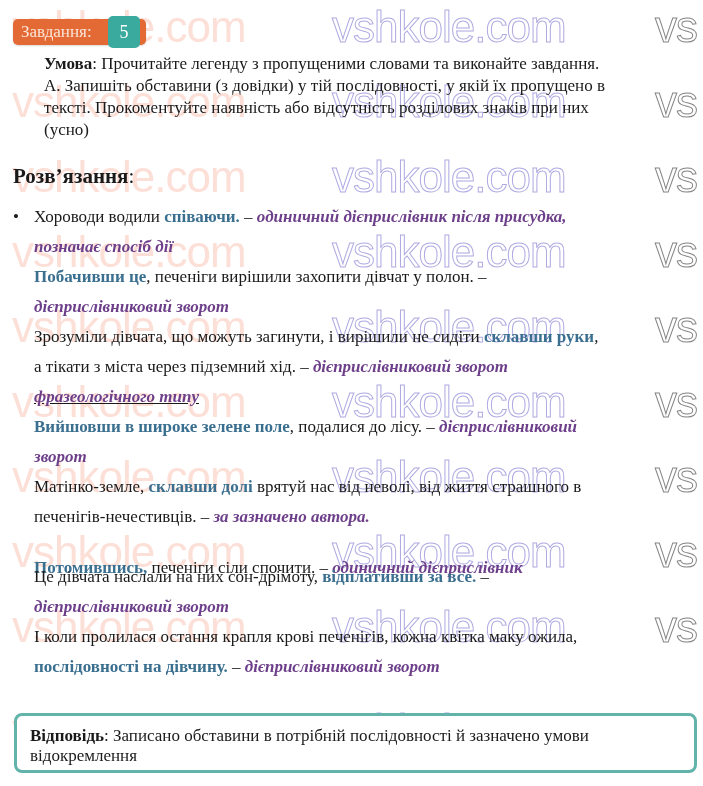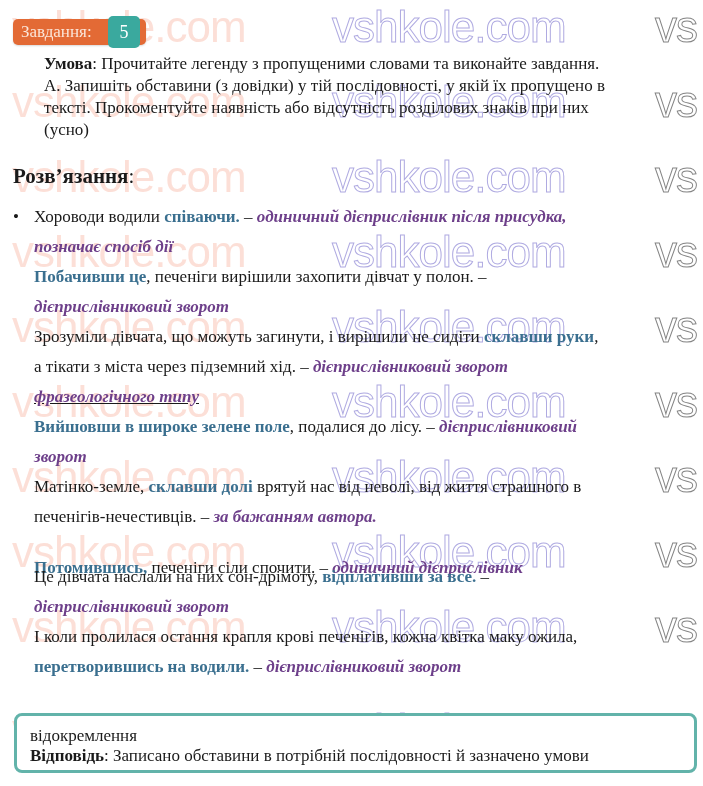--- a/index.html
+++ b/index.html
@@ -204,28 +204,28 @@
     <div class="line" style="top:0px;"><span>Хороводи водили </span><span class="hl">співаючи.</span><span> – </span><span class="note">одиничний дієприслівник після присудка,</span></div>
     <div class="line" style="top:30px;"><span class="note">позначає спосіб дії</span></div>
     <div class="line" style="top:60px;"><span class="hl">Побачивши це</span><span>, печеніги вирішили захопити дівчат у полон. –</span></div>
     <div class="line" style="top:90px;"><span class="note">дієприслівниковий зворот</span></div>
     <div class="line" style="top:120px;"><span>Зрозуміли дівчата, що можуть загинути, і вирішили не сидіти </span><span class="hl">склавши руки</span><span>,</span></div>
     <div class="line" style="top:150px;"><span>а тікати з міста через підземний хід. – </span><span class="note">дієприслівниковий зворот</span></div>
     <div class="line" style="top:180px;text-decoration:underline;"><span class="note">фразеологічного типу</span></div>
     <div class="line" style="top:210px;"><span class="hl">Вийшовши в широке зелене поле</span><span>, подалися до лісу. – </span><span class="note">дієприслівниковий</span></div>
     <div class="line" style="top:240px;"><span class="note">зворот</span></div>
     <div class="line" style="top:270px;"><span>Матінко-земле, </span><span class="hl">склавши долі</span><span> врятуй нас від неволі, від життя страшного в</span></div>
-    <div class="line" style="top:300px;"><span>печенігів-нечестивців. – </span><span class="note">за бажанням автора.</span></div>
+    <div class="line" style="top:300px;"><span>печенігів-нечестивців. – </span><span class="note">за зазначено автора.</span></div>
     <div class="line" style="top:330px;margin-top:21px;"><span class="hl">Потомившись,</span><span> печеніги сіли спочити. – </span><span class="note">одиничний дієприслівник</span></div>
     <div class="line" style="top:360px;"><span>Це дівчата наслали на них сон-дрімоту, </span><span class="hl">відплативши за все.</span><span> –</span></div>
     <div class="line" style="top:390px;"><span class="note">дієприслівниковий зворот</span></div>
     <div class="line" style="top:420px;"><span>І коли пролилася остання крапля крові печенігів, кожна квітка маку ожила,</span></div>
-    <div class="line" style="top:450px;"><span class="hl">перетворившись на водили.</span><span> – </span><span class="note">дієприслівниковий зворот</span></div>
+    <div class="line" style="top:450px;"><span class="hl">послідовності на дівчину.</span><span> – </span><span class="note">дієприслівниковий зворот</span></div>
   </div>
 
   <div class="answer">
     <div class="answer-text">
+      <div><span class="b">Відповідь</span><span>: </span><span>Записано обставини в потрібній послідовності й зазначено умови</span></div>
       <div>відокремлення</div>
-      <div><span class="b">Відповідь</span><span>: </span><span>Записано обставини в потрібній послідовності й зазначено умови</span></div>
     </div>
   </div>
 
 </div>
 
 </body></html>

